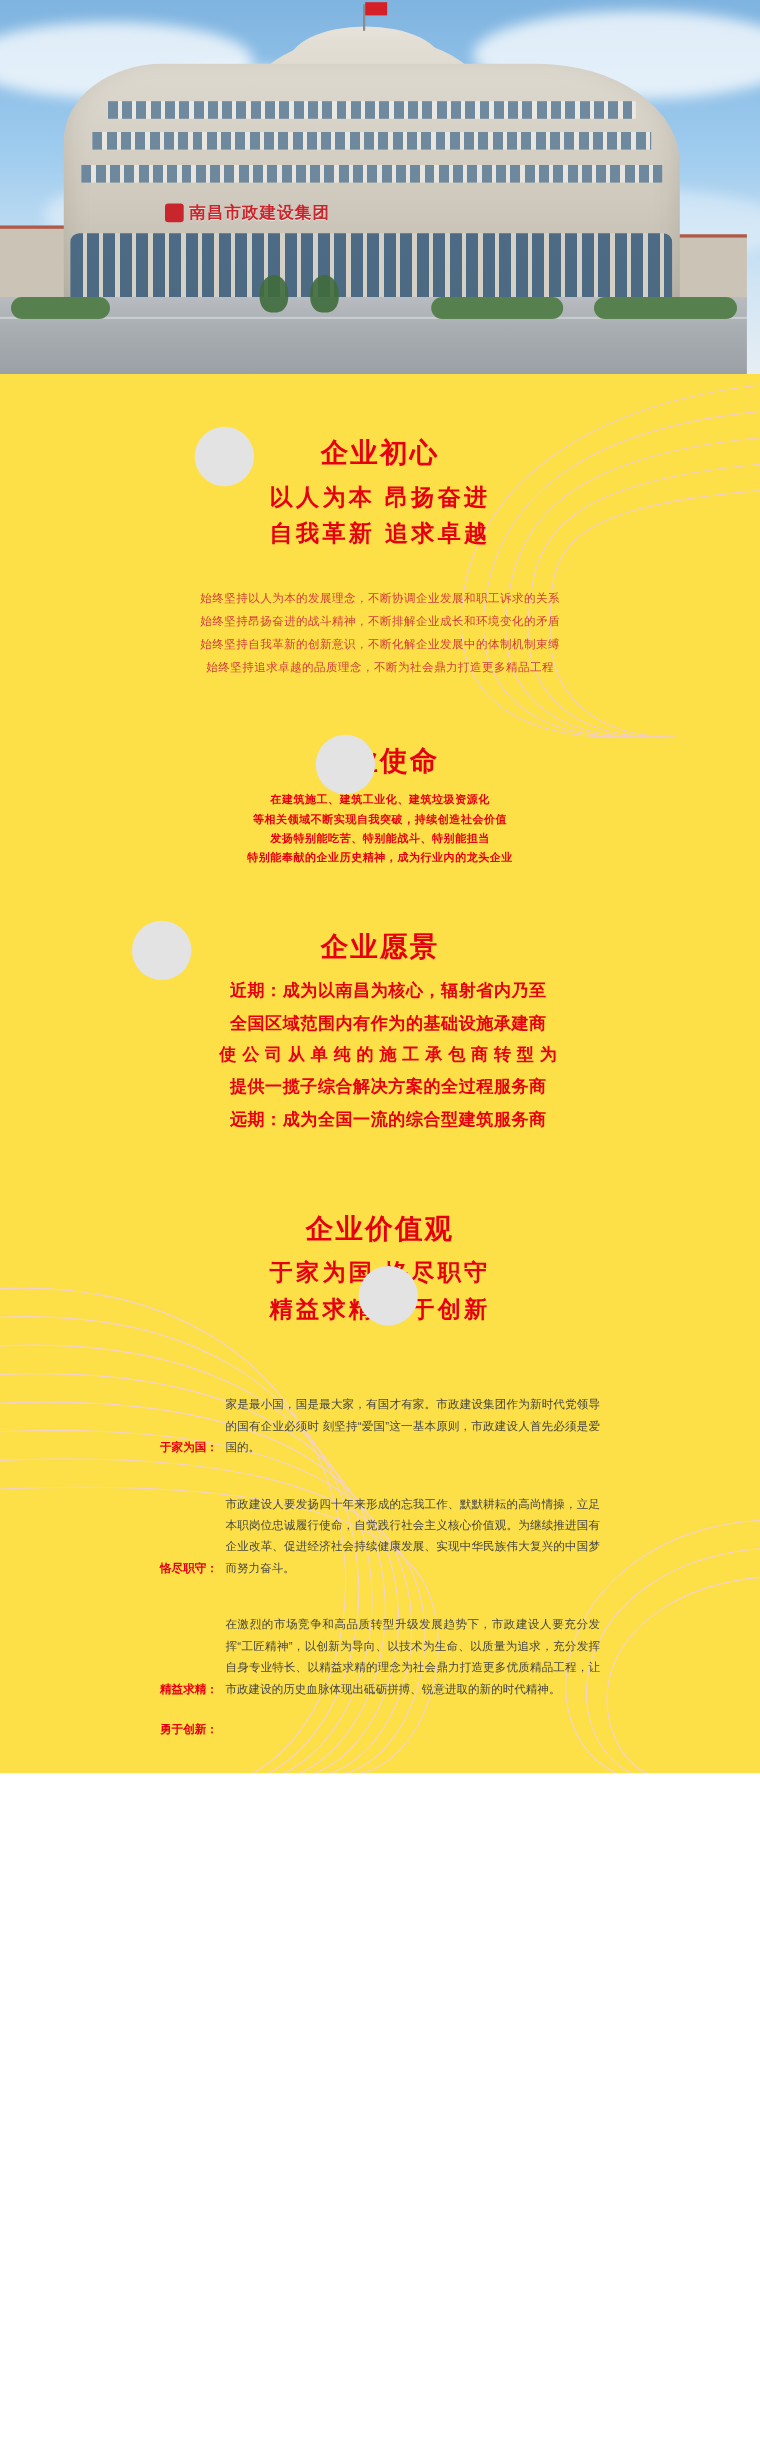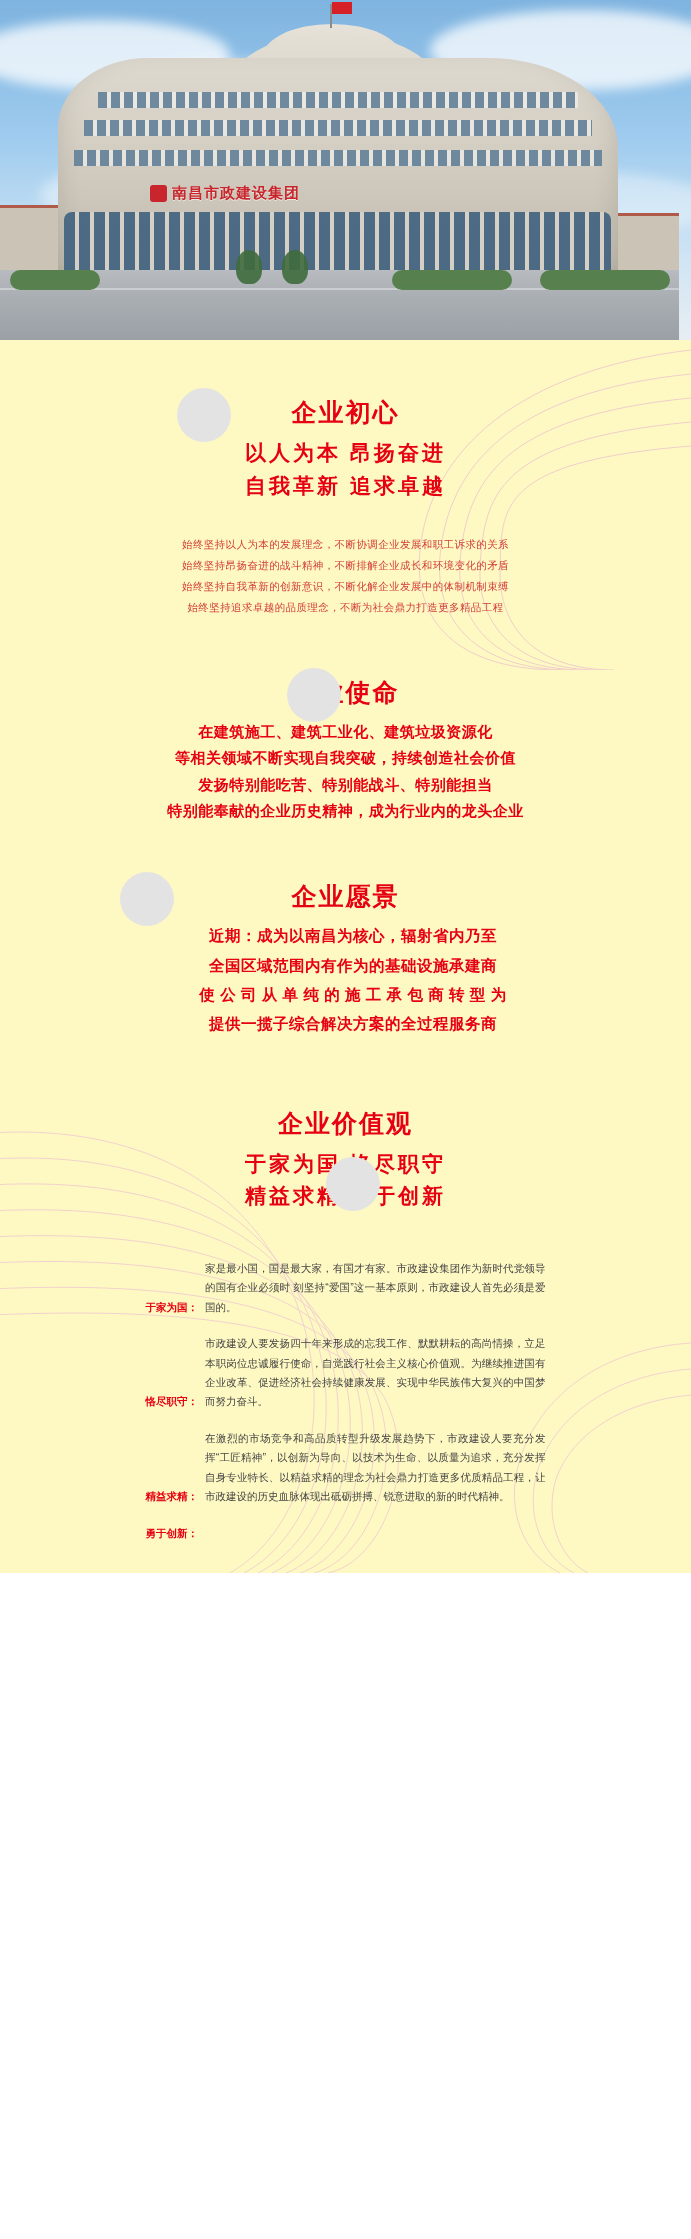--- a/index.html
+++ b/index.html
@@ -163,21 +163,21 @@
   .side-bldg{
     position:absolute;
     bottom:58px;
     background:#cbc3b6;
     border-top:3px solid #b05a4a;
   }
 
   
   .content {
     position: relative;
-    background: #fef9c3;
+    background: #fde047;
     padding-bottom: 30px;
     overflow: hidden;
   }
   .gray-circle {
     position: absolute;
     width: 54px; height: 54px;
     border-radius: 50%;
     background: #e3e3e3;
     z-index: 1;
   }
@@ -196,21 +196,21 @@
   }
   .big-line {
     color: #e60012;
     font-size: 21px;
     font-weight: bold;
     letter-spacing: 3px;
     line-height: 1.55;
   }
   .mid-line {
     color: #e60012;
-    font-size: 15px;
+    font-size: 10px;
     font-weight: bold;
     letter-spacing: .5px;
     line-height: 1.75;
   }
   .small-para {
     color: #d23b3b;
     font-size: 10.5px;
     line-height: 2.0;
     letter-spacing: .4px;
   }
@@ -245,20 +245,21 @@
     font-size: 10.5px;
     line-height: 1.85;
     white-space: nowrap;
     flex: 0 0 auto;
   }
   .vd-txt {
     color: #444;
     font-size: 10.5px;
     line-height: 1.85;
     text-align: justify;
+    margin-top: 15px;
   }
 
   
   .bottom-art {
     position: absolute;
     left: 0;
     bottom: 0;
     width: 691px;
     height: 560px;
     z-index: 0;
@@ -354,20 +355,23 @@
         <span class="lbl">近期：</span><span>成为以南昌为核心，辐射省内乃至</span>
       </div>
       <div class="vision-row">
         <span>全国区域范围内有作为的基础设施承建商</span>
       </div>
       <div class="vision-row">
         <span>使 公 司 从 单 纯 的 施 工 承 包 商 转 型 为</span>
       </div>
       <div class="vision-row">
         <span>提供一揽子综合解决方案的全过程服务商</span>
+      </div>
+      <div class="vision-row">
+        <span class="lbl">远期：</span><span>成为全国一流的综合型建筑服务商</span>
       </div>
     </div>
 
     <div class="sec" style="padding-top:72px;">
       <div class="gray-circle" style="left:326px;top:118px;"></div>
       <div class="sec-title">企业价值观</div>
       <div style="height:12px"></div>
       <div class="big-line">于家为国  恪尽职守</div>
       <div class="big-line">精益求精  勇于创新</div>
     </div>

